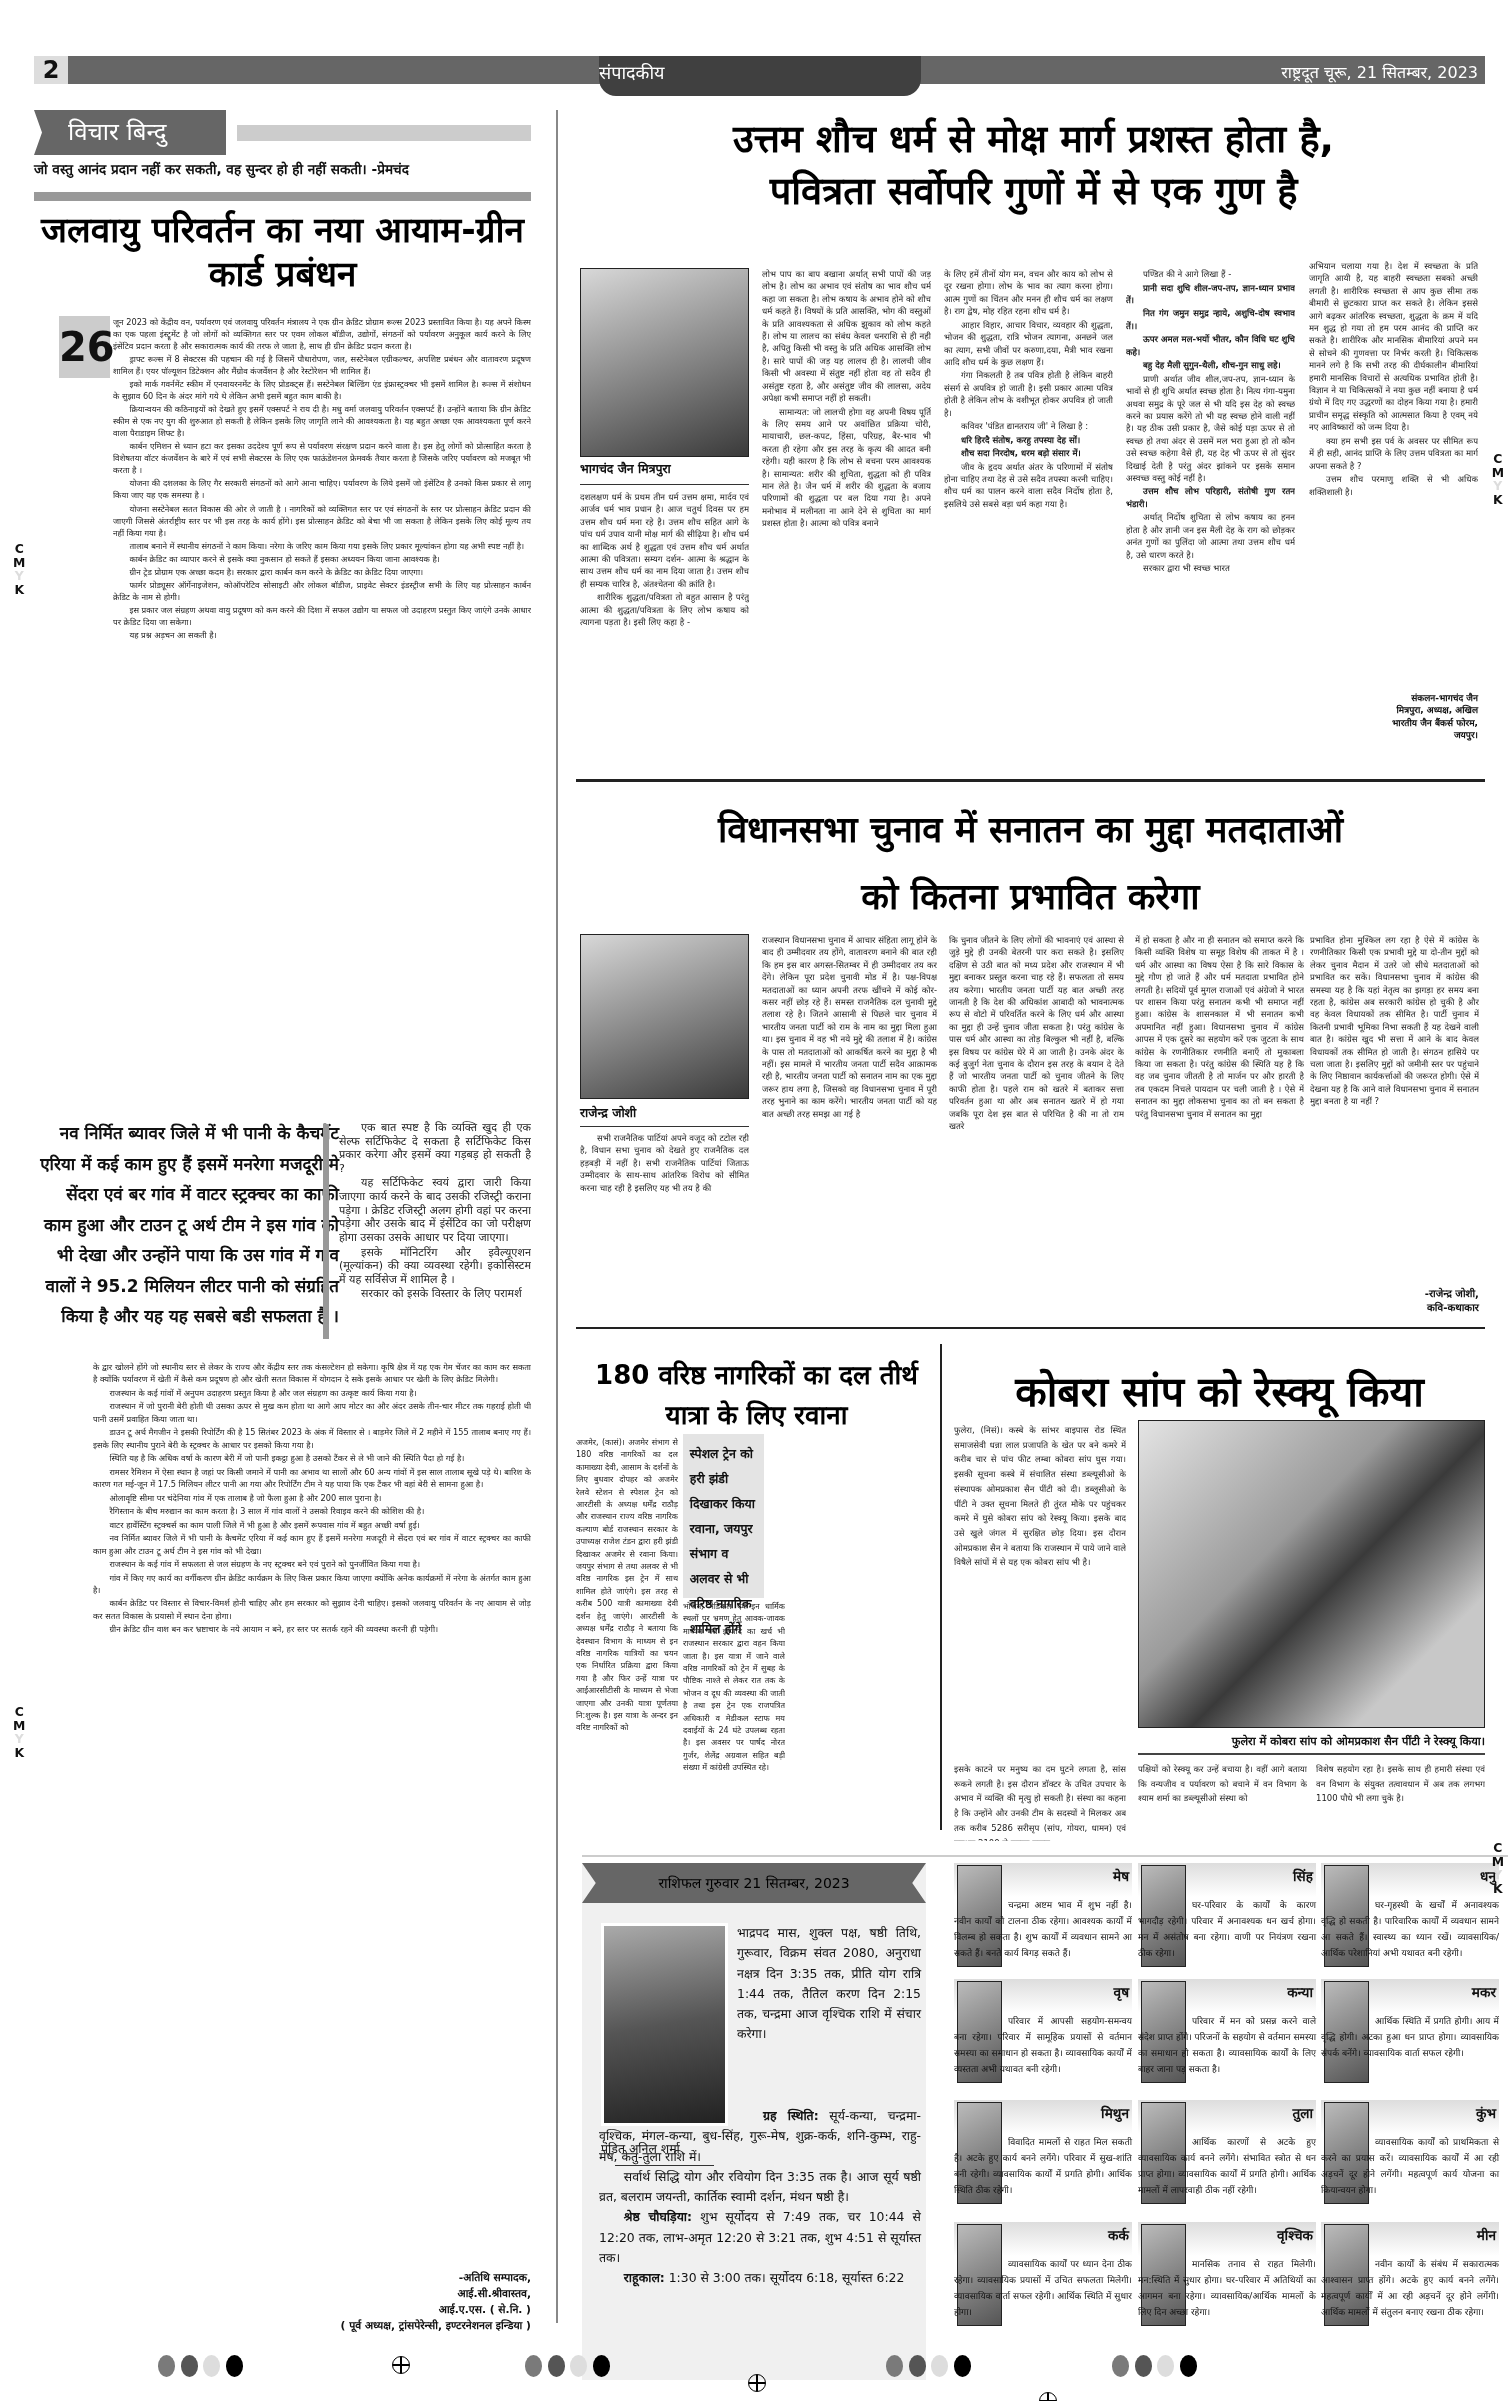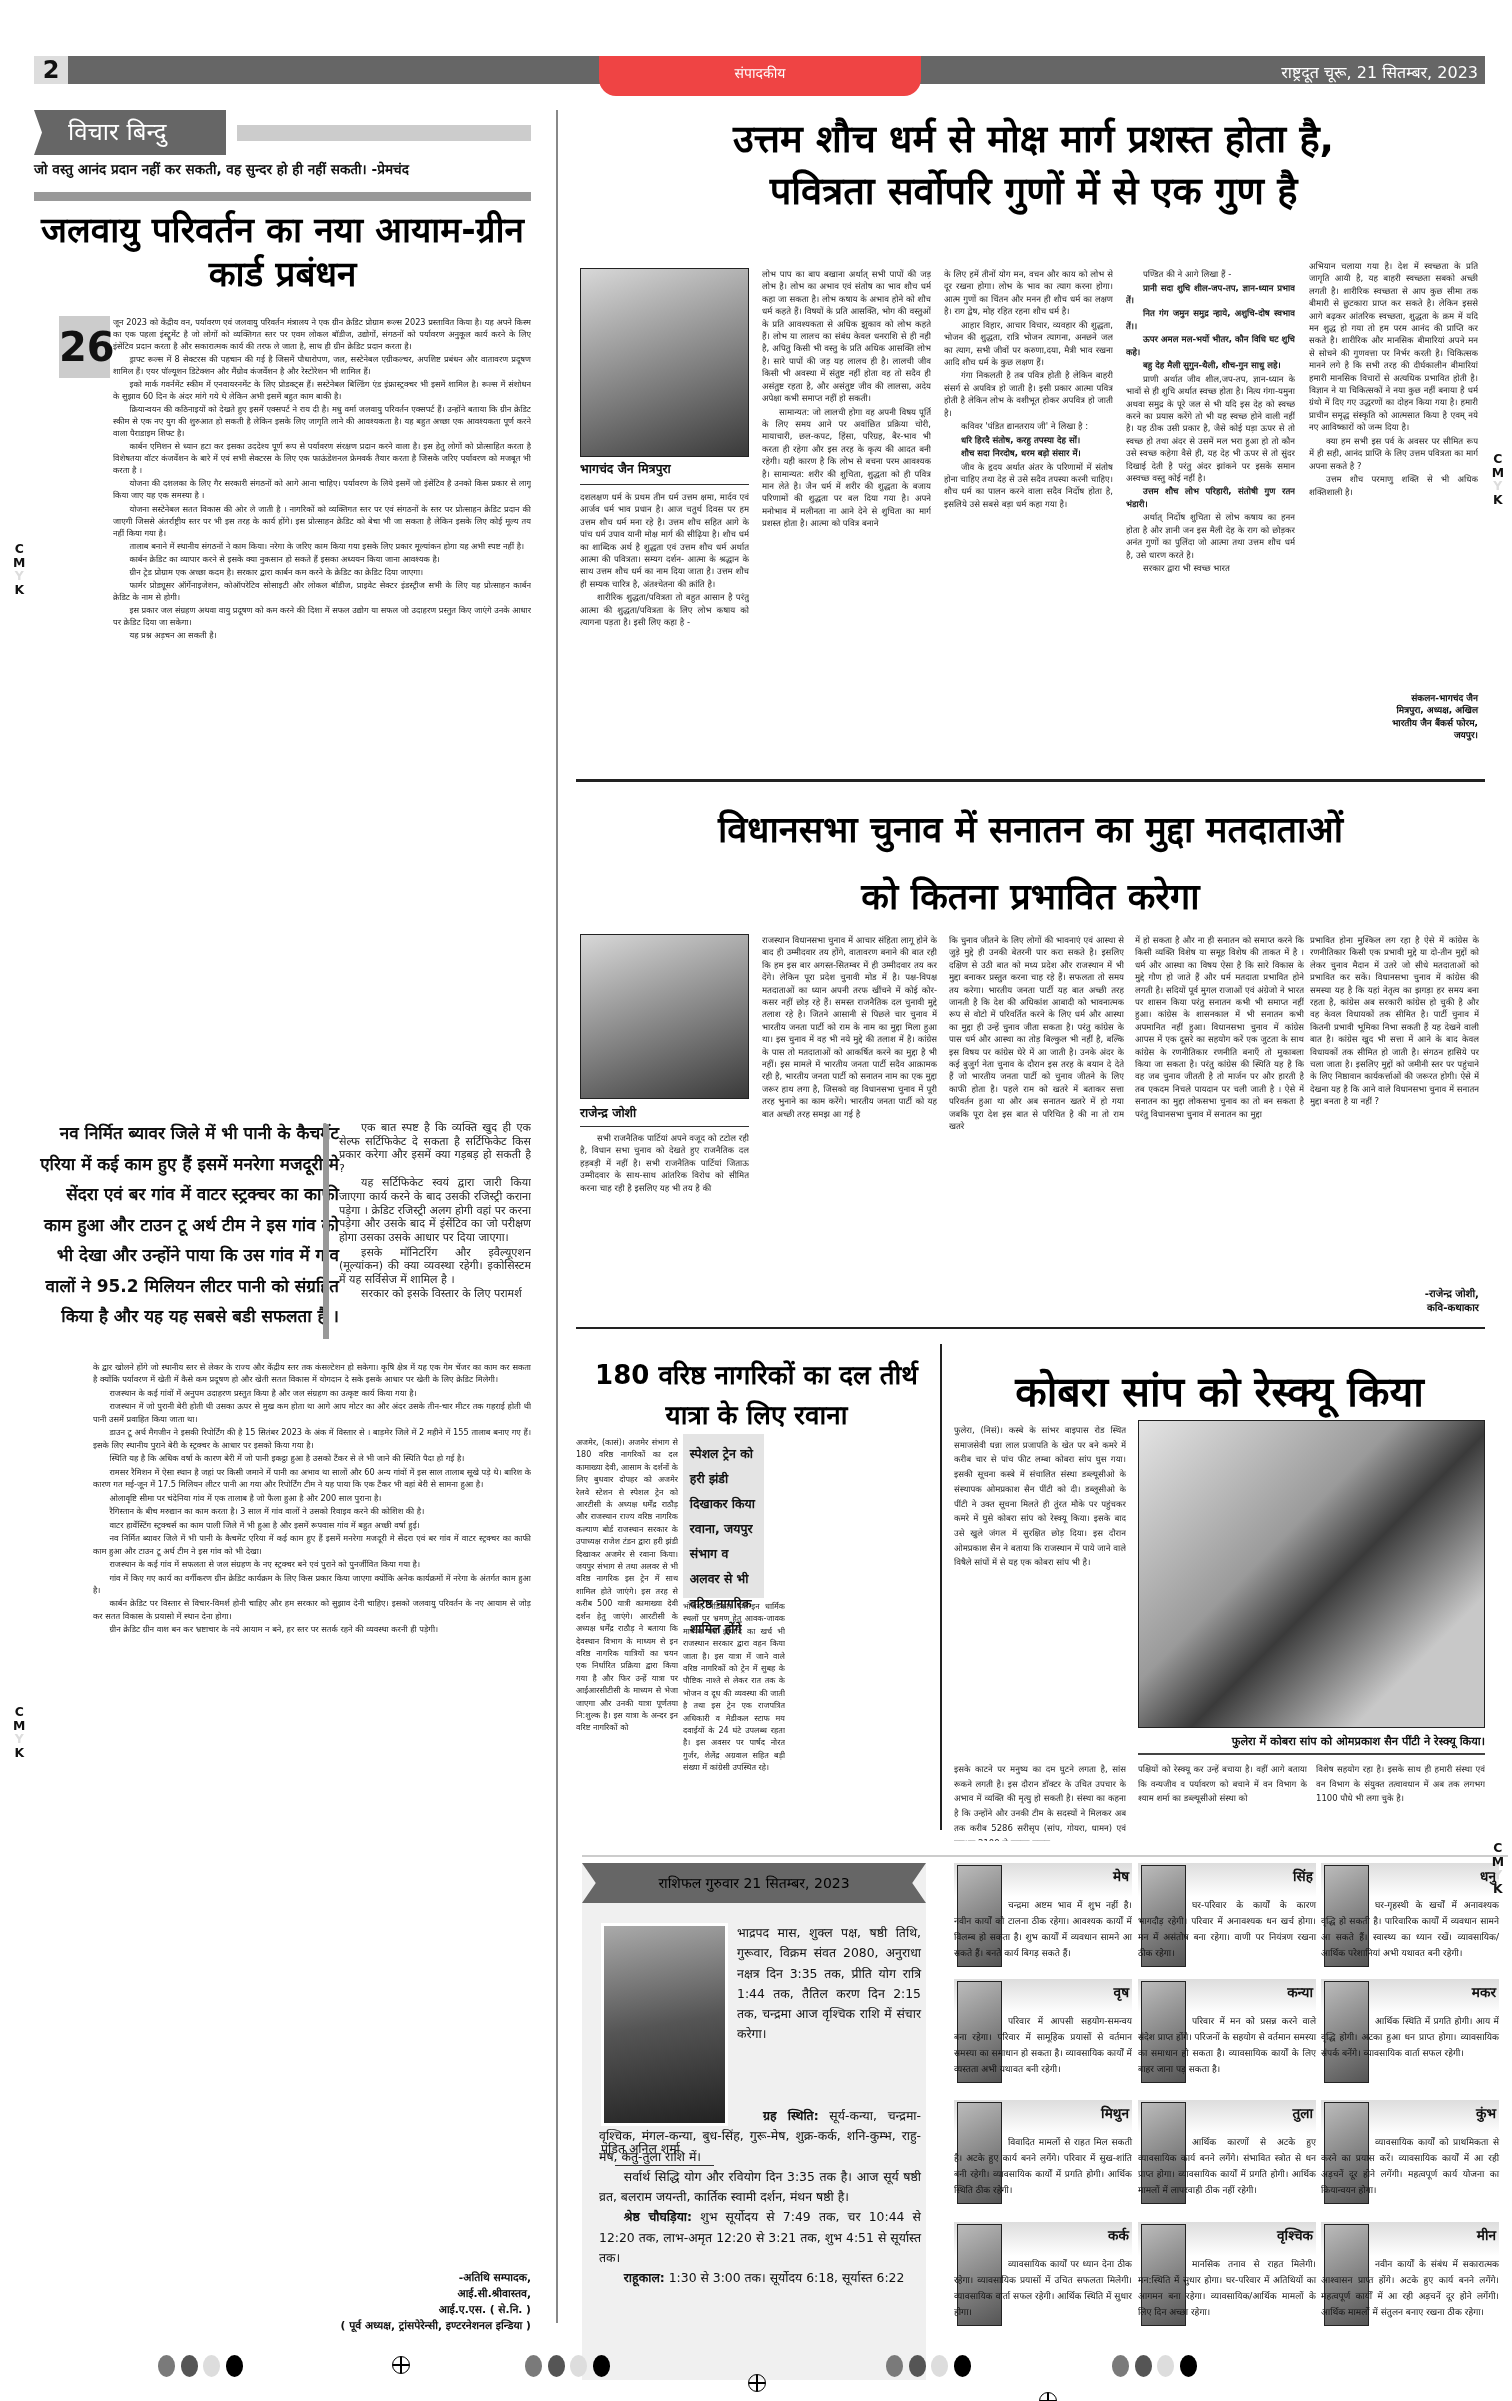--- a/index.html
+++ b/index.html
@@ -1,21 +1,21 @@
 <!DOCTYPE html>
 <html style="font-size:9px"><head>
 <meta charset="utf-8">
 <style>
   *{box-sizing:border-box;margin:0;padding:0}
   html,body{width:1512px;height:2401px;background:#fff;overflow:hidden}
   body{font-family:"DejaVu Sans","Liberation Sans",sans-serif;color:#111;position:relative}
   .abs{position:absolute}
   .hdr{left:34px;top:56px;width:1451px;height:28px;background:#666;}
   .pgno{left:34px;top:56px;width:34px;height:28px;background:#ddd;font-weight:bold;font-size:24px;color:#111;text-align:center;line-height:28px}
-  .sect{left:599px;top:56px;width:322px;height:40px;background:#ef4444;border-radius:0 0 17px 17px;color:#fff;font-size:14px;text-align:center;line-height:34px}
+  .sect{left:599px;top:56px;width:322px;height:40px;background:#404040;border-radius:0 0 17px 17px;color:#fff;font-size:18px;line-height:34px}
   .dateline{right:34px;top:61px;color:#fff;font-size:16px}
   .vline{background:#888;width:2.3px}
   .hline{background:#222;height:3.4px}
   .col{font-size:8.5px;line-height:12.4px;text-align:justify;overflow:hidden;color:#222}
   .col p{text-indent:2em;margin-bottom:1.1px}
   .head{font-weight:bold;color:#000;text-align:center;line-height:1.25}
   .photo{background:linear-gradient(160deg,#d8d8d8,#7a7a7a 60%,#3a3a3a);border:1.7px solid #222}
   .caption{font-size:14.7px;text-align:left;font-weight:bold}
   .vichar-tag{left:34px;top:110px;width:192px;height:45px;background:#666;color:#fff;font-size:24px;line-height:45px;padding-left:34px;clip-path:polygon(0 0,100% 0,100% 100%,0 100%,8px 50%)}
   .vichar-bar{left:237px;top:125px;width:294px;height:16px;background:#ccc}

